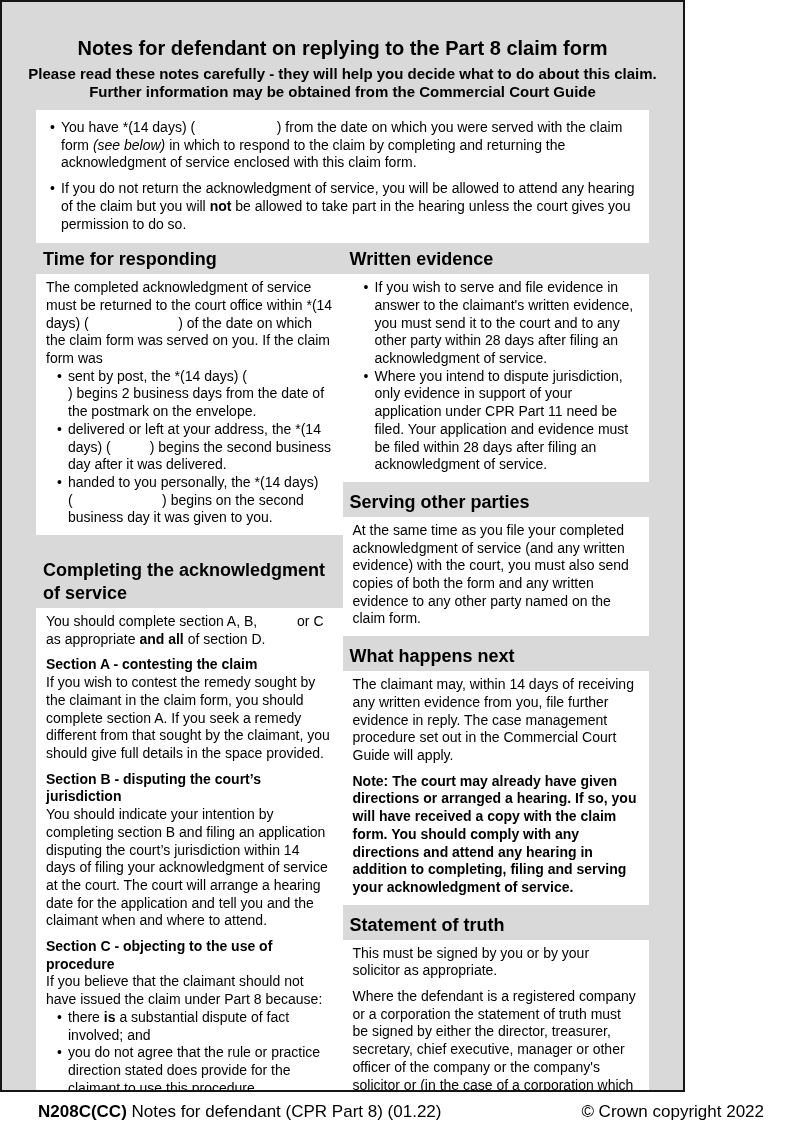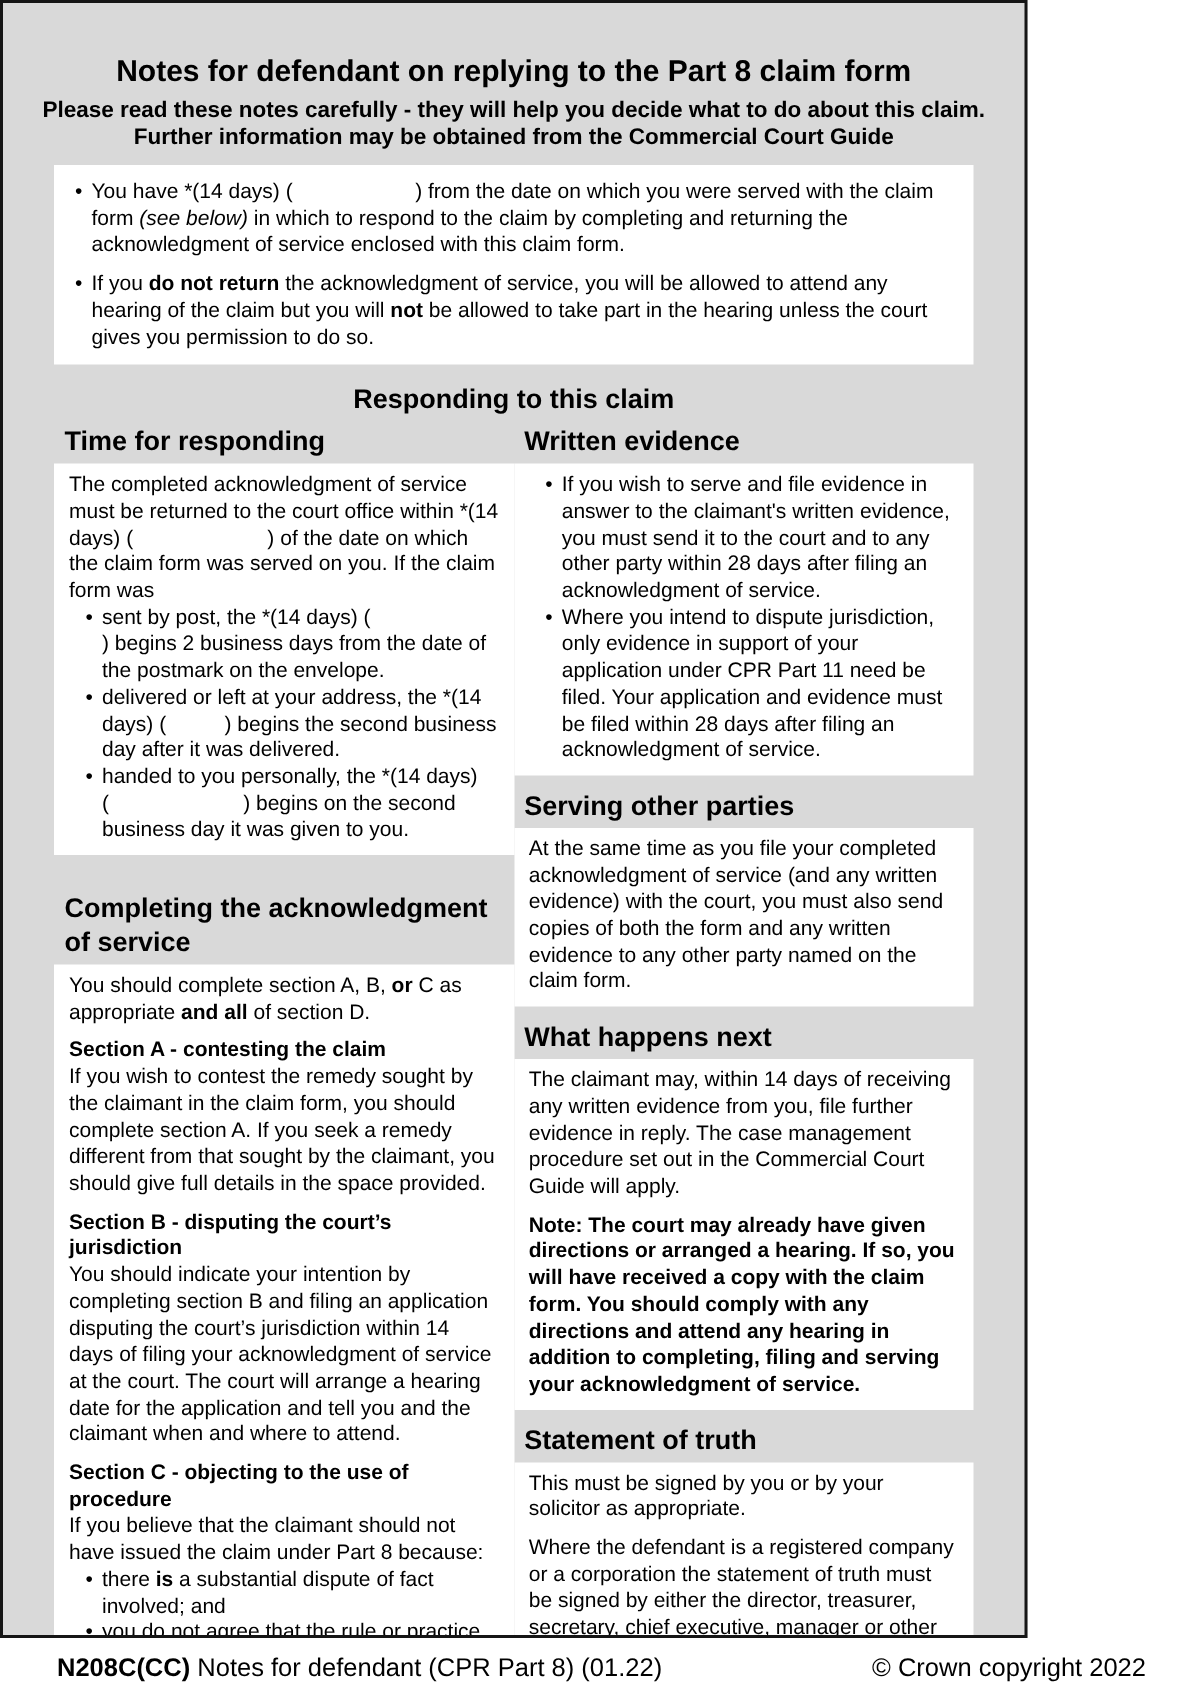--- a/index.html
+++ b/index.html
@@ -96,43 +96,42 @@
 
   <div class="title">Notes for defendant on replying to the Part 8 claim form</div>
   <div class="subtitle">
     <div>Please read these notes carefully - they will help you decide what to do about this claim.</div>
     <div>Further information may be obtained from the Commercial Court Guide</div>
   </div>
 
   <div class="intro-box">
     <ul class="bullets spaced">
       <li class="bullet"><span>You have *(14 days) (&nbsp;&nbsp;&nbsp;&nbsp;&nbsp;&nbsp;&nbsp;&nbsp;&nbsp;&nbsp;&nbsp;&nbsp;&nbsp;&nbsp;&nbsp;&nbsp;&nbsp;&nbsp;&nbsp;&nbsp; ) from the date on which you were served with the claim form </span><span style="font-style: italic;">(see below)</span><span> in which to respond to the claim by completing and returning the acknowledgment of service enclosed with this claim form.</span></li>
-      <li class="bullet"><span>If you </span><span style="font-weight: bold; margin-top: 36px;">do not return</span><span> the acknowledgment of service, you will be allowed to attend any hearing of the claim but you will </span><span style="font-weight: bold;">not</span><span> be allowed to take part in the hearing unless the court gives you permission to do so.</span></li>
+      <li class="bullet"><span>If you </span><span style="font-weight: normal; margin-top: 36px;">do not return</span><span> the acknowledgment of service, you will be allowed to attend any hearing of the claim but you will </span><span style="font-weight: bold;">not</span><span> be allowed to take part in the hearing unless the court gives you permission to do so.</span></li>
     </ul>
   </div>
 
-  <div class="responding">Responding to this claim</div>
 
   <div class="cols">
 
     <div class="col">
 
       <h2 class="sec">Time for responding</h2>
       <div class="box">
         <p>The completed acknowledgment of service must be returned to the court office within *(14 days) (&nbsp;&nbsp;&nbsp;&nbsp;&nbsp;&nbsp;&nbsp;&nbsp;&nbsp;&nbsp;&nbsp;&nbsp;&nbsp;&nbsp;&nbsp;&nbsp;&nbsp;&nbsp;&nbsp;&nbsp;&nbsp;&nbsp; ) of the date on which the claim form was served on you. If the claim form was</p>
         <ul class="bullets tight">
           <li class="bullet">sent by post, the *(14 days) (&nbsp;&nbsp;&nbsp;&nbsp;&nbsp;&nbsp;&nbsp;&nbsp;&nbsp;&nbsp;&nbsp;&nbsp;&nbsp;&nbsp;&nbsp;&nbsp;&nbsp;&nbsp;&nbsp;&nbsp; ) begins 2 business days from the date of the postmark on the envelope.</li>
           <li class="bullet">delivered or left at your address, the *(14 days) (&nbsp;&nbsp;&nbsp;&nbsp;&nbsp;&nbsp;&nbsp;&nbsp;&nbsp; ) begins the second business day after it was delivered.</li>
           <li class="bullet">handed to you personally, the *(14 days) (&nbsp;&nbsp;&nbsp;&nbsp;&nbsp;&nbsp;&nbsp;&nbsp;&nbsp;&nbsp;&nbsp;&nbsp;&nbsp;&nbsp;&nbsp;&nbsp;&nbsp;&nbsp;&nbsp;&nbsp;&nbsp;&nbsp; ) begins on the second business day it was given to you.</li>
         </ul>
       </div>
 
       <h2 class="sec wrap2 mt-lg">Completing the acknowledgment of service</h2>
       <div class="box pad-bottom">
-        <p><span>You should complete section A, B, </span><span style="font-weight: bold;">or</span><span> C as appropriate </span><span style="font-weight: bold;">and all</span><span> of section D.</span></p>
+        <p><span>You should complete section A, B, </span><span style="font-weight: normal; margin-left: 36px;">or</span><span> C as appropriate </span><span style="font-weight: bold;">and all</span><span> of section D.</span></p>
 
         <p class="subhead gap">Section A - contesting the claim</p>
         <p>If you wish to contest the remedy sought by the claimant in the claim form, you should complete section A. If you seek a remedy different from that sought by the claimant, you should give full details in the space provided.</p>
 
         <p class="subhead gap">Section B - disputing the court’s jurisdiction</p>
         <p>You should indicate your intention by completing section B and filing an application disputing the court’s jurisdiction within 14 days of filing your acknowledgment of service at the court. The court will arrange a hearing date for the application and tell you and the claimant when and where to attend.</p>
 
         <p class="subhead gap">Section C - objecting to the use of procedure</p>
         <p>If you believe that the claimant should not have issued the claim under Part 8 because:</p>
         <ul class="bullets tight">

